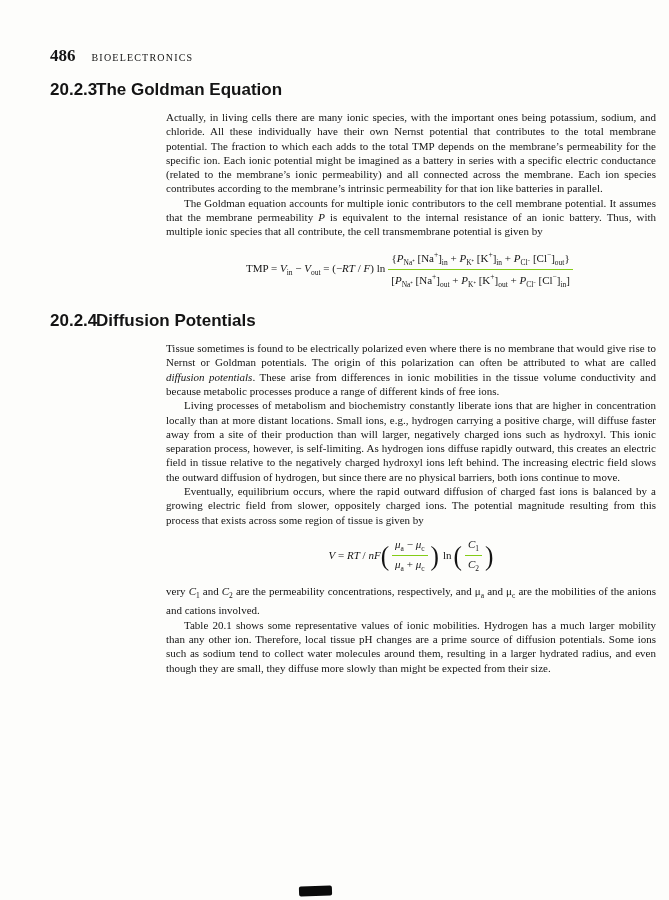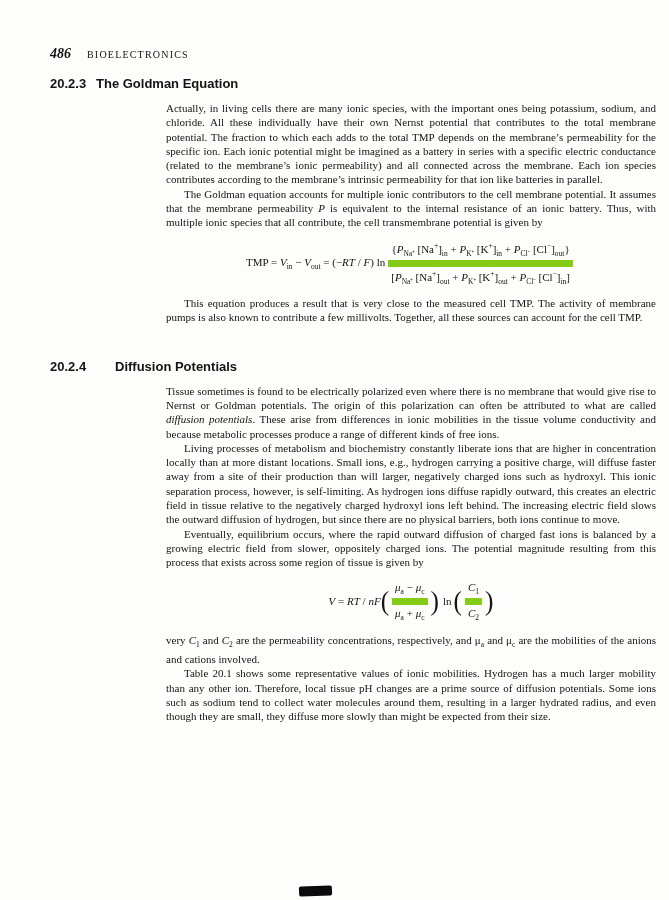--- a/index.html
+++ b/index.html
@@ -8,31 +8,31 @@
     width: 669px;
     height: 900px;
     background: #fdfdfb;
     color: #141414;
     font-family: "Liberation Serif", serif;
     overflow: hidden;
     box-sizing: border-box;
     padding: 46px 49px 0 50px;
   }
   .running { display: flex; align-items: baseline; gap: 16px; margin-bottom: 14px; }
-  .pagenum { font-weight: bold; font-size: 14px; font-style: italic; }
+  .pagenum { font-weight: bold; font-size: 17px; }
   .runhead { font-size: 10px; letter-spacing: 1.2px; }
   .sec-head {
     display: flex;
     font-family: "Liberation Sans", sans-serif;
     font-weight: bold;
-    font-size: 13px;
+    font-size: 17px;
     margin: 14px 0 10px 0;
   }
   .sec-head .sec-num { width: 46px; flex-shrink: 0; }
-  .section-diffusion .sec-head { margin-top: 34px; gap: 19px; }
+  .section-diffusion .sec-head { margin-top: 22px; }
   .body-block { margin-left: 116px; width: 490px; }
   .body-block p {
     margin: 0;
     font-size: 11px;
     line-height: 14.3px;
     text-align: justify;
   }
   .body-block p.indent { text-indent: 18px; }
   i { font-style: italic; }
   sub { font-size: 68%; }
@@ -48,21 +48,21 @@
   }
   .eqpart { display: inline-block; }
   .eqpart.ln { margin: 0 2px 0 4px; }
   .frac {
     display: inline-flex;
     flex-direction: column;
     align-items: center;
     margin: 0 3px;
     vertical-align: middle;
   }
-  .frac .fnum { padding: 0 3px 2px 3px; border-bottom: 7px solid #84cc16; }
+  .frac .fnum { padding: 0 3px 2px 3px; border-bottom: 1px solid #84cc16; }
   .frac .fden { padding: 2px 3px 0 3px; }
   .bp {
     font-size: 230%;
     font-weight: 300;
     line-height: 0.9;
     transform: scaleY(1.05);
     display: inline-block;
   }
   .artifact {
     position: absolute;
@@ -95,21 +95,20 @@
       <p class="indent"><span>The Goldman equation accounts for multiple ionic contributors to the cell membrane potential. It assumes that the membrane permeability </span><i>P</i><span> is equivalent to the internal resistance of an ionic battery. Thus, with multiple ionic species that all contribute, the cell transmembrane potential is given by</span></p>
 
       <div class="equation">
         <span class="eqpart"><span>TMP = </span><i>V</i><sub>in</sub><span> − </span><i>V</i><sub>out</sub><span> = (−</span><i>RT</i><span> / </span><i>F</i><span>) ln</span></span>
         <span class="frac">
           <span class="fnum"><span>{</span><i>P</i><sub>Na⁺</sub><span> [Na</span><sup>+</sup><span>]</span><sub>in</sub><span> + </span><i>P</i><sub>K⁺</sub><span> [K</span><sup>+</sup><span>]</span><sub>in</sub><span> + </span><i>P</i><sub>Cl⁻</sub><span> [Cl</span><sup>−</sup><span>]</span><sub>out</sub><span>}</span></span>
           <span class="fden"><span>[</span><i>P</i><sub>Na⁺</sub><span> [Na</span><sup>+</sup><span>]</span><sub>out</sub><span> + </span><i>P</i><sub>K⁺</sub><span> [K</span><sup>+</sup><span>]</span><sub>out</sub><span> + </span><i>P</i><sub>Cl⁻</sub><span> [Cl</span><sup>−</sup><span>]</span><sub>in</sub><span>]</span></span>
         </span>
       </div>
 
-      <p class="indent">This equation produces a result that is very close to the measured cell TMP. The activity of membrane pumps is also known to contribute a few millivolts. Together, all these sources can account for the cell TMP.</p>
     </div>
   </div>
 
   <div class="section section-diffusion">
     <div class="sec-head">
       <span class="sec-num">20.2.4</span>
       <span class="sec-title">Diffusion Potentials</span>
     </div>
     <div class="body-block">
       <p><span>Tissue sometimes is found to be electrically polarized even where there is no membrane that would give rise to Nernst or Goldman potentials. The origin of this polarization can often be attributed to what are called </span><i>diffusion potentials</i><span>. These arise from differences in ionic mobilities in the tissue volume conductivity and because metabolic processes produce a range of different kinds of free ions.</span></p>

